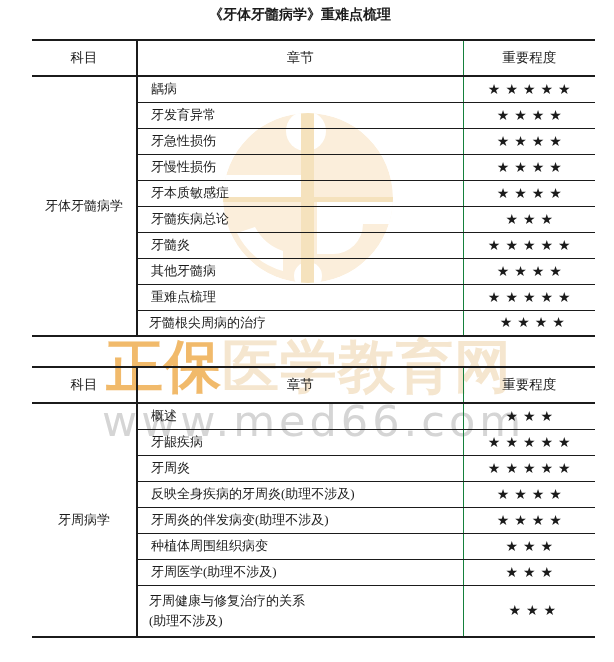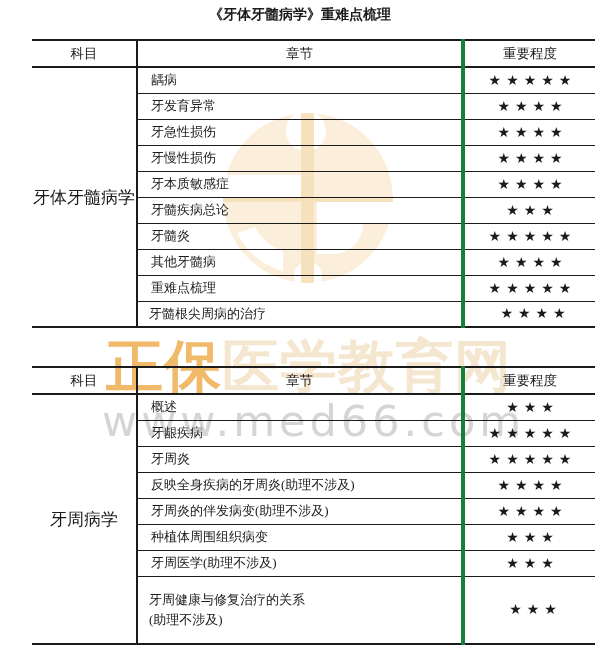--- a/index.html
+++ b/index.html
@@ -39,40 +39,40 @@
     position:absolute;left:32px;
     width:563px;border-collapse:collapse;table-layout:fixed;
     background:transparent;
   }
   .table-1{top:39px;}
   .table-2{top:366px;}
   col.c-subject{width:105px;}
   col.c-chapter{width:326px;}
   col.c-stars{width:132px;}
   table.kv{border-top:2.5px solid #1b1b1b;border-bottom:2.5px solid #1b1b1b;}
-  table.kv thead tr{height:27px;}
+  table.kv thead tr{height:36px;}
   table.kv tbody tr{height:26px;}
-  table.kv tbody tr.tall{height:68px;}
+  table.kv tbody tr.tall{height:52px;}
   table.kv th{
     font-weight:normal;font-size:13.5px;text-align:center;
     border-bottom:2px solid #1b1b1b;padding:0;
   }
   table.kv th.h-chapter, table.kv td.chapter{border-left:2px solid #1b1b1b;}
-  table.kv th.h-stars,   table.kv td.stars  {border-left:4px solid #15803d;}
+  table.kv th.h-stars,   table.kv td.stars  {border-left:1px solid #15803d;}
   table.kv td{padding:0;}
   table.kv td.chapter{
     font-size:13px;text-align:left;padding-left:13px;
     border-bottom:1px solid #1b1b1b;vertical-align:middle;line-height:1.55;
   }
   table.kv td.stars{
     font-size:14px;text-align:center;letter-spacing:5px;padding-left:5px;
     border-bottom:1px solid #1b1b1b;vertical-align:middle;
   }
   table.kv td.subject{
-    font-size:17px;text-align:center;vertical-align:middle;
+    font-size:13px;text-align:center;vertical-align:middle;
   }
   table.kv tbody tr:last-child td{border-bottom:none;padding-left:11px;}
 </style>
 </head>
 <body>
 
 <div class="page">
 
   <div class="wm-layer">
     <svg class="wm-logo" viewBox="0 0 170 170" xmlns="http://www.w3.org/2000/svg">

